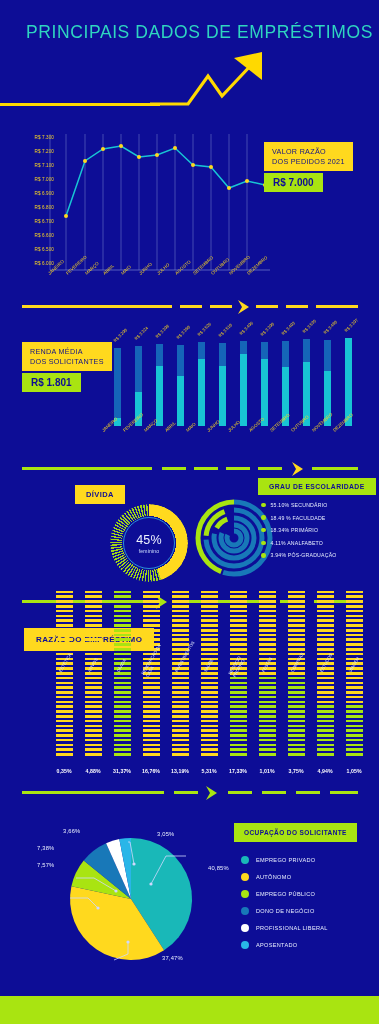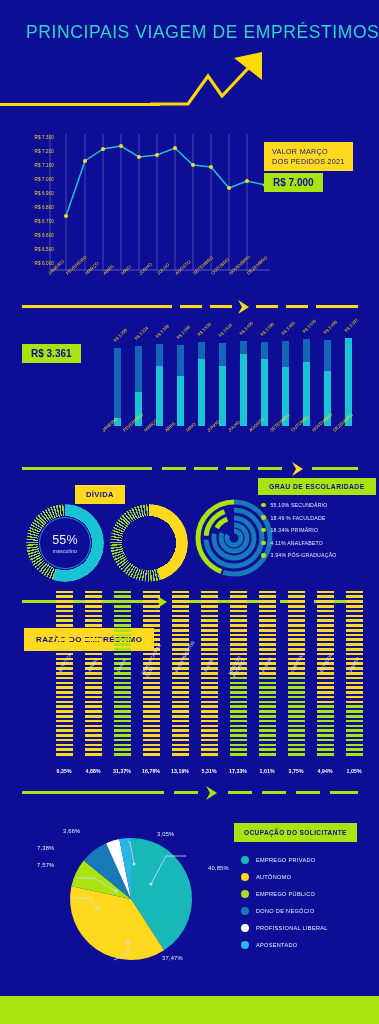--- a/index.html
+++ b/index.html
@@ -129,21 +129,21 @@
 
   .footer-bar { position:absolute; left:0; bottom:0; width:379px; height:28px; background:#a9e411; }
   svg { display:block; overflow:visible; }
 </style>
 </head>
 <body>
 
 <div class="infographic">
 
   <div class="header">
-    <div class="title-1">PRINCIPAIS VIAGEM DE EMPRÉSTIMOS</div>
+    <div class="title-1">PRINCIPAIS DADOS DE EMPRÉSTIMOS</div>
     <div class="hdr-line"></div>
     <svg class="hdr-zig" viewBox="0 0 120 62">
       <polyline points="0,54 38,54 58,26 72,46 104,12" fill="none" stroke="#ffd900" stroke-width="3.2"></polyline>
       <polygon points="112,2 112,30 84,8" fill="#ffd900"></polygon>
     </svg>
   </div>
 
   <div class="linechart">
     <div class="ylabels">
       <div class="ylab" style="top:5px">R$ 7.300</div>
@@ -201,42 +201,46 @@
       <div class="xm" style="left:156px">JULHO</div>
       <div class="xm" style="left:174px">AGOSTO</div>
       <div class="xm" style="left:192px">SETEMBRO</div>
       <div class="xm" style="left:210px">OUTUBRO</div>
       <div class="xm" style="left:228px">NOVEMBRO</div>
       <div class="xm" style="left:246px">DEZEMBRO</div>
     </div>
 
     <div class="callout" style="left:264px; top:12px;">
       <div class="cbox">
-        <div>VALOR MARÇO</div>
+        <div>VALOR RAZÃO</div>
         <div>DOS PEDIDOS 2021</div>
       </div>
       <div class="cval">R$ 7.000</div>
     </div>
   </div>
 
   <div class="divider" style="top:300px;">
     <div class="div-seg" style="left:0;    width:150px; background:#ffd91e;"></div>
     <div class="div-seg" style="left:158px;width:22px;  background:#ffd91e;"></div>
     <div class="div-seg" style="left:188px;width:22px;  background:#ffd91e;"></div>
     <svg class="div-arrow" style="left:216px;" viewBox="0 0 14 14">
         <polygon points="0,0 11,7 0,14 4,7" fill="#ffd91e"></polygon>
       </svg>
     <div class="div-seg" style="left:234px;width:22px;  background:#ffd91e;"></div>
     <div class="div-seg" style="left:264px;width:22px;  background:#ffd91e;"></div>
     <div class="div-seg" style="left:294px;width:42px;  background:#ffd91e;"></div>
   </div>
 
   <div class="barchart">
     <div class="callout" style="left:22px; top:42px;">
-      <div class="cval">R$ 3.361</div>
+      <div class="cbox">
+        <div>RENDA MÉDIA</div>
+        <div>DOS SOLICITANTES</div>
+      </div>
+      <div class="cval">R$ 1.801</div>
     </div>
 
     <div class="bar-col" style="left:114px;">
       <div class="bar-track" style="height:78px;"></div>
         <div class="bar-fill" style="height:8px;"></div>
     </div>
     <div class="bar-col" style="left:135px;">
       <div class="bar-track" style="height:80px;"></div>
         <div class="bar-fill" style="height:34px;"></div>
     </div>
@@ -316,32 +320,28 @@
     <div class="div-seg" style="left:236px;width:24px;  background:#a9e411;"></div>
     <svg class="div-arrow" style="left:270px;" viewBox="0 0 14 14">
         <polygon points="0,0 11,7 0,14 4,7" fill="#ffd91e"></polygon>
       </svg>
     <div class="div-seg" style="left:290px;width:46px;  background:#a9e411;"></div>
   </div>
 
   <div class="donuts">
     <div class="tagbox" style="left:75px; top:25px;">DÍVIDA</div>
 
-    <div class="donut" style="left:26px; top:44px;">
-      <div class="ring-outer"></div>
-      <div class="ring-prog" style="background:conic-gradient(#18c4d4 0deg 198deg, transparent 198deg 360deg);"></div>
-      <div class="inner-circle">
-        <div class="pct">55%</div>
-        <div class="sub">masculino</div>
-      </div>
-    </div>
 
     <div class="donut" style="left:110px; top:44px;">
       <div class="ring-outer"></div>
       <div class="ring-prog" style="background:conic-gradient(#ffd91e 0deg 162deg, transparent 162deg 360deg);"></div>
+      <div class="inner-circle">
+        <div class="pct">45%</div>
+        <div class="sub">feminino</div>
+      </div>
     </div>
 
     <svg style="position:absolute; left:196px; top:40px;" width="76" height="76" viewBox="0 0 76 76">
       <g fill="none" stroke-linecap="butt">
         <circle cx="38" cy="38" r="36" stroke="#1878b8" stroke-width="5" stroke-dasharray="124 102" transform="rotate(-90 38 38)"></circle>
         <circle cx="38" cy="38" r="36" stroke="#a9e411" stroke-width="5" stroke-dasharray="100 126" stroke-dashoffset="-126" transform="rotate(-90 38 38)"></circle>
         <circle cx="38" cy="38" r="28" stroke="#1878b8" stroke-width="5" stroke-dasharray="130 46" transform="rotate(-90 38 38)"></circle>
         <circle cx="38" cy="38" r="28" stroke="#a9e411" stroke-width="5" stroke-dasharray="32 144" stroke-dashoffset="-134" transform="rotate(-90 38 38)"></circle>
         <circle cx="38" cy="38" r="20" stroke="#1878b8" stroke-width="5" stroke-dasharray="98 28" transform="rotate(-90 38 38)"></circle>
         <circle cx="38" cy="38" r="20" stroke="#a9e411" stroke-width="5" stroke-dasharray="14 112" stroke-dashoffset="-104" transform="rotate(-90 38 38)"></circle>

